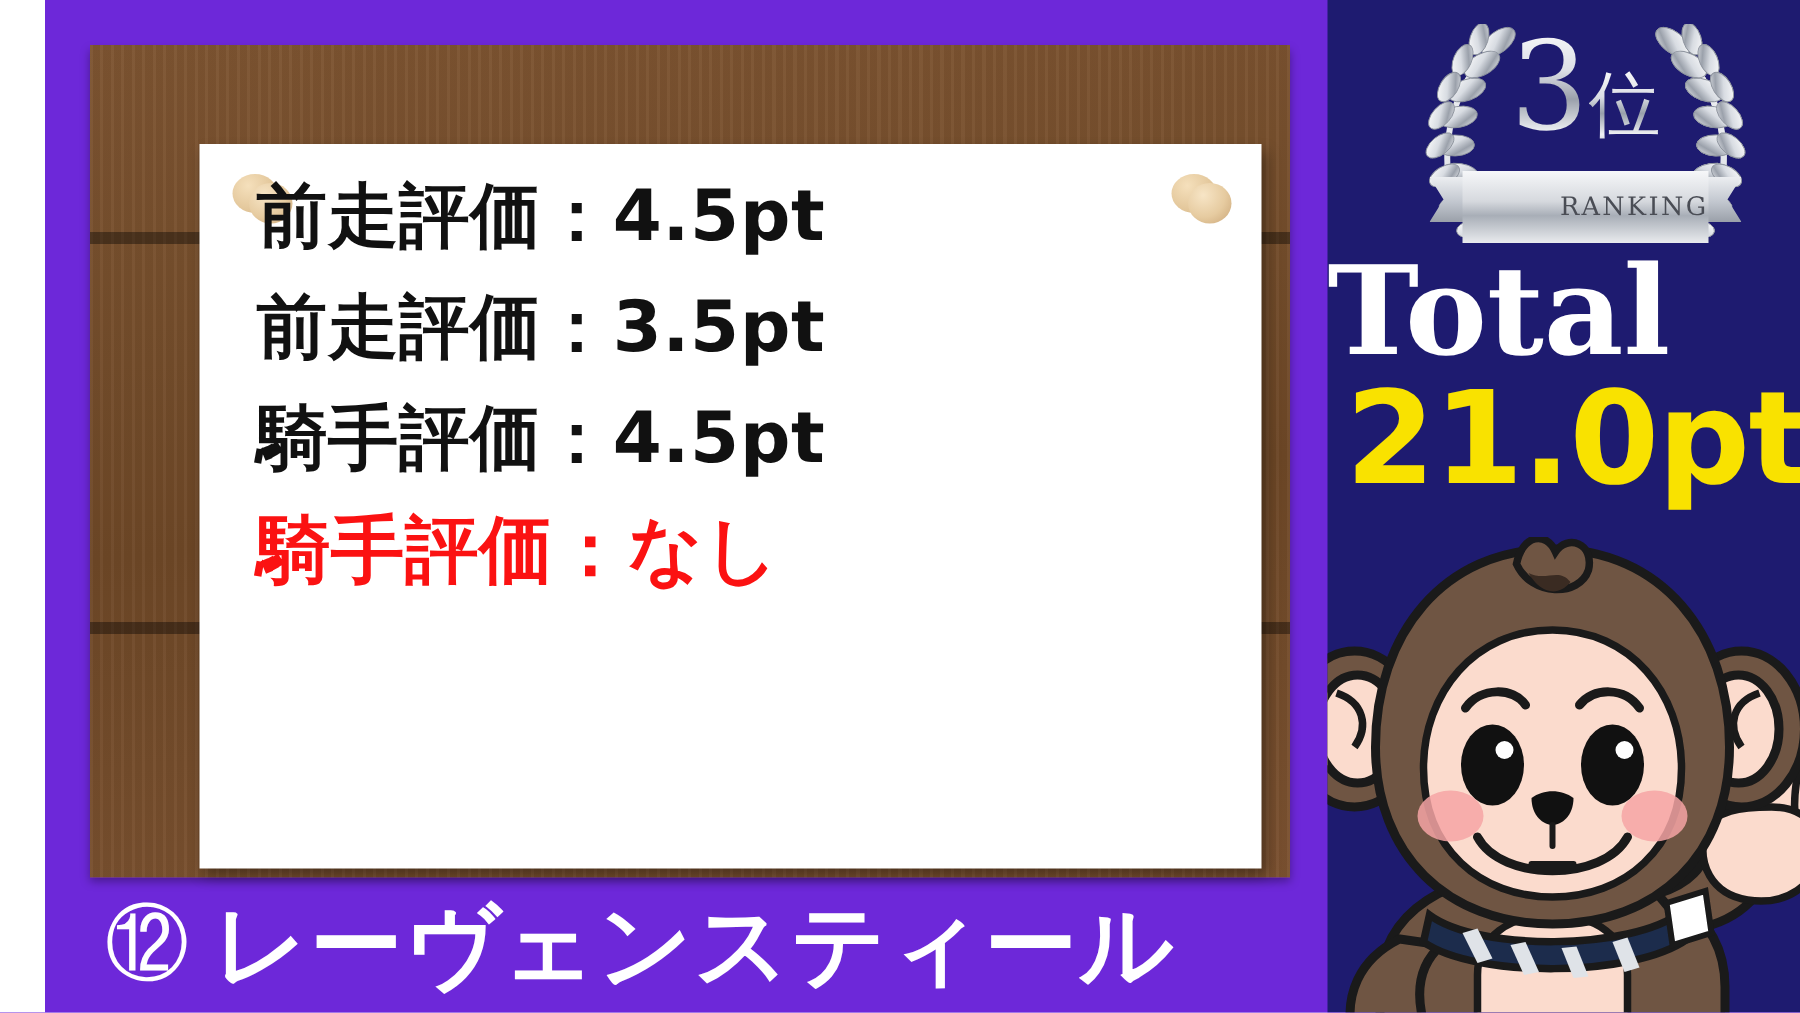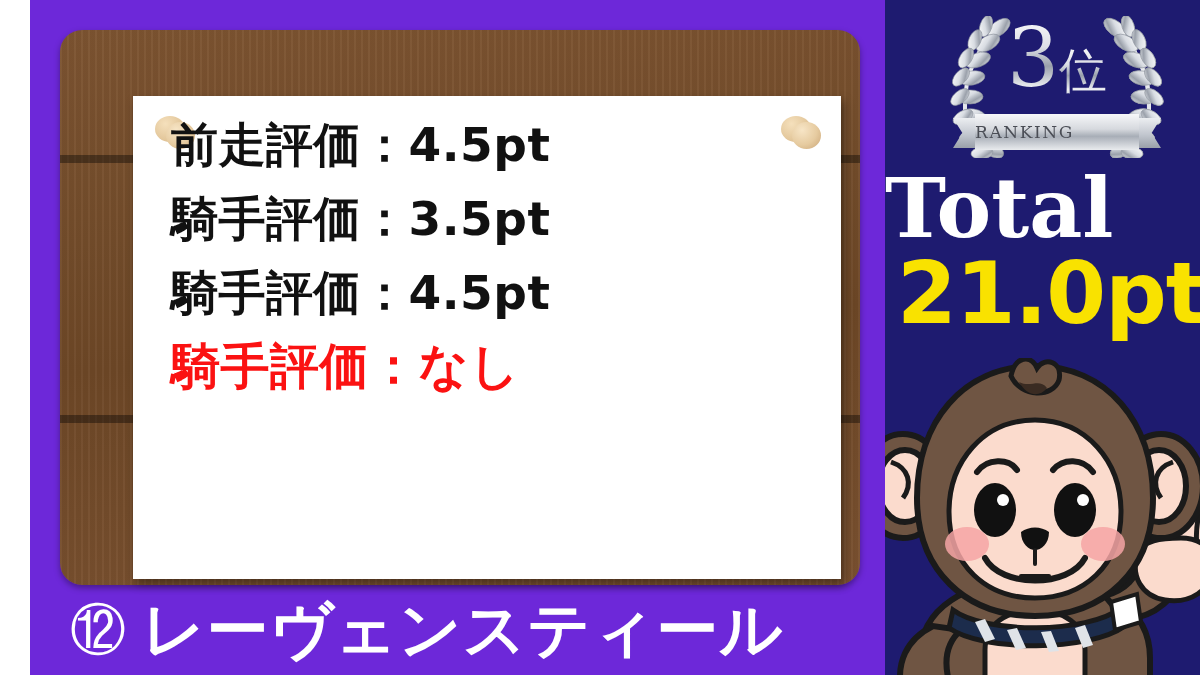--- a/index.html
+++ b/index.html
@@ -38,21 +38,20 @@
         rgba(0,0,0,0.38) 133px,
         rgba(0,0,0,0.00) 133px,
         rgba(0,0,0,0.00) 260px),
       repeating-linear-gradient(90deg,
         rgba(255,255,255,0.035) 0px,
         rgba(255,255,255,0.035) 2px,
         rgba(0,0,0,0.03) 2px,
         rgba(0,0,0,0.03) 7px),
       linear-gradient(175deg, #7d5431 0%, #6d4726 55%, #7b5130 100%);
     box-shadow: 0 3px 6px rgba(0,0,0,0.35);
-    border-radius: 22px;
   }
 
   
   #paper-card {
     position: absolute;
     left: 73px; top: 66px;
     width: 708px; height: 483px;
     background: #ffffff;
     box-shadow: 3px 5px 9px rgba(0,0,0,0.38);
   }
@@ -159,23 +158,23 @@
     -webkit-text-fill-color: transparent;
   }
   #ranking-ribbon {
     position: absolute;
     left: 6px; top: 100px;
     width: 208px; height: 36px;
   }
   #ribbon-band {
     position: absolute;
     left: 22px; top: 0;
-    width: 164px; height: 36px;
+    width: 164px; height: 48px;
     background: linear-gradient(180deg, #f6f7f9 0%, #d6d9de 42%, #a8aeb7 62%, #e9ebee 100%);
-    display: flex; align-items: center; justify-content: flex-start;
+    display: flex; align-items: center; justify-content: flex-end;
   }
   #ribbon-label {
     font-family: "DejaVu Serif", "Liberation Serif", serif;
     font-size: 17px;
     letter-spacing: 1.6px;
     color: #4a4d55;
   }
   .ribbon-tail {
     position: absolute; top: 4px;
     width: 26px; height: 30px;
@@ -379,21 +378,21 @@
         <div class="cap-back"></div>
           <div class="cap-front"></div>
       </div>
       <div class="pushpin" id="pin-right">
         <div class="cap-back"></div>
           <div class="cap-front"></div>
       </div>
 
       <div id="rating-list">
         <div class="rating-row">前走評価：4.5pt</div>
-        <div class="rating-row">騎手評価：3.5pt</div>
+        <div class="rating-row">前走評価：3.5pt</div>
         <div class="rating-row">騎手評価：4.5pt</div>
         <div class="rating-row discount">騎手評価：なし</div>
       </div>
     </div>
   </div>
 
   <div id="horse-bar">
     <span id="horse-number">⑫</span>
     <span id="horse-name">レーヴェンスティール</span>
   </div>

